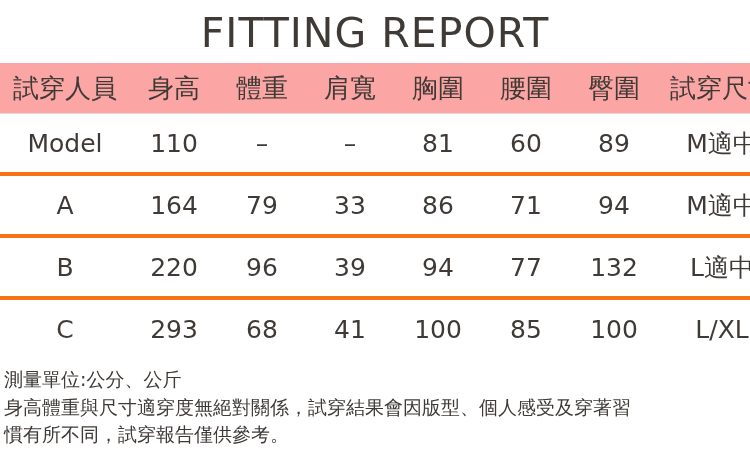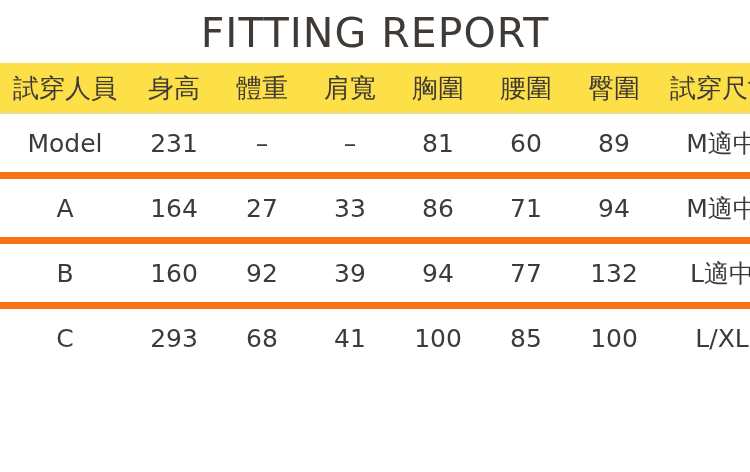--- a/index.html
+++ b/index.html
@@ -33,24 +33,24 @@
   table.fitting {
     width: 750px;
     border-collapse: collapse;
     table-layout: fixed;
   }
   table.fitting th,
   table.fitting td {
     text-align: center;
     color: #3f3a36;
     font-weight: normal;
-    border-bottom: 7px solid #f97316;
+    border-bottom: 4px solid #f97316;
   }
   table.fitting thead th {
-    background: #fde047;
+    background: #fca5a5;
     font-size: 26px;
     height: 50px;
     border-bottom: 1px solid #e4d9d2;
     padding: 0;
   }
   table.fitting tbody td {
     font-size: 25px;
     height: 58px;
     padding: 0;
     background: #ffffff;
@@ -97,55 +97,60 @@
         <th>肩寬</th>
         <th>胸圍</th>
         <th>腰圍</th>
         <th>臀圍</th>
         <th>試穿尺寸</th>
       </tr>
     </thead>
     <tbody>
       <tr>
         <td>Model</td>
-        <td>231</td>
+        <td>110</td>
         <td>–</td>
         <td>–</td>
         <td>81</td>
         <td>60</td>
         <td>89</td>
         <td>M適中</td>
       </tr>
       <tr>
         <td>A</td>
         <td>164</td>
-        <td>27</td>
+        <td>79</td>
         <td>33</td>
         <td>86</td>
         <td>71</td>
         <td>94</td>
         <td>M適中</td>
       </tr>
       <tr>
         <td>B</td>
-        <td>160</td>
-        <td>92</td>
+        <td>220</td>
+        <td>96</td>
         <td>39</td>
         <td>94</td>
         <td>77</td>
         <td>132</td>
         <td>L適中</td>
       </tr>
       <tr>
         <td>C</td>
         <td>293</td>
         <td>68</td>
         <td>41</td>
         <td>100</td>
         <td>85</td>
         <td>100</td>
         <td>L/XL</td>
       </tr>
     </tbody>
   </table>
 
+  <div class="notes">
+    <div>測量單位:公分、公斤</div>
+    <div>身高體重與尺寸適穿度無絕對關係，試穿結果會因版型、個人感受及穿著習</div>
+    <div>慣有所不同，試穿報告僅供參考。</div>
+  </div>
 
 </div>
 
 </body></html>

